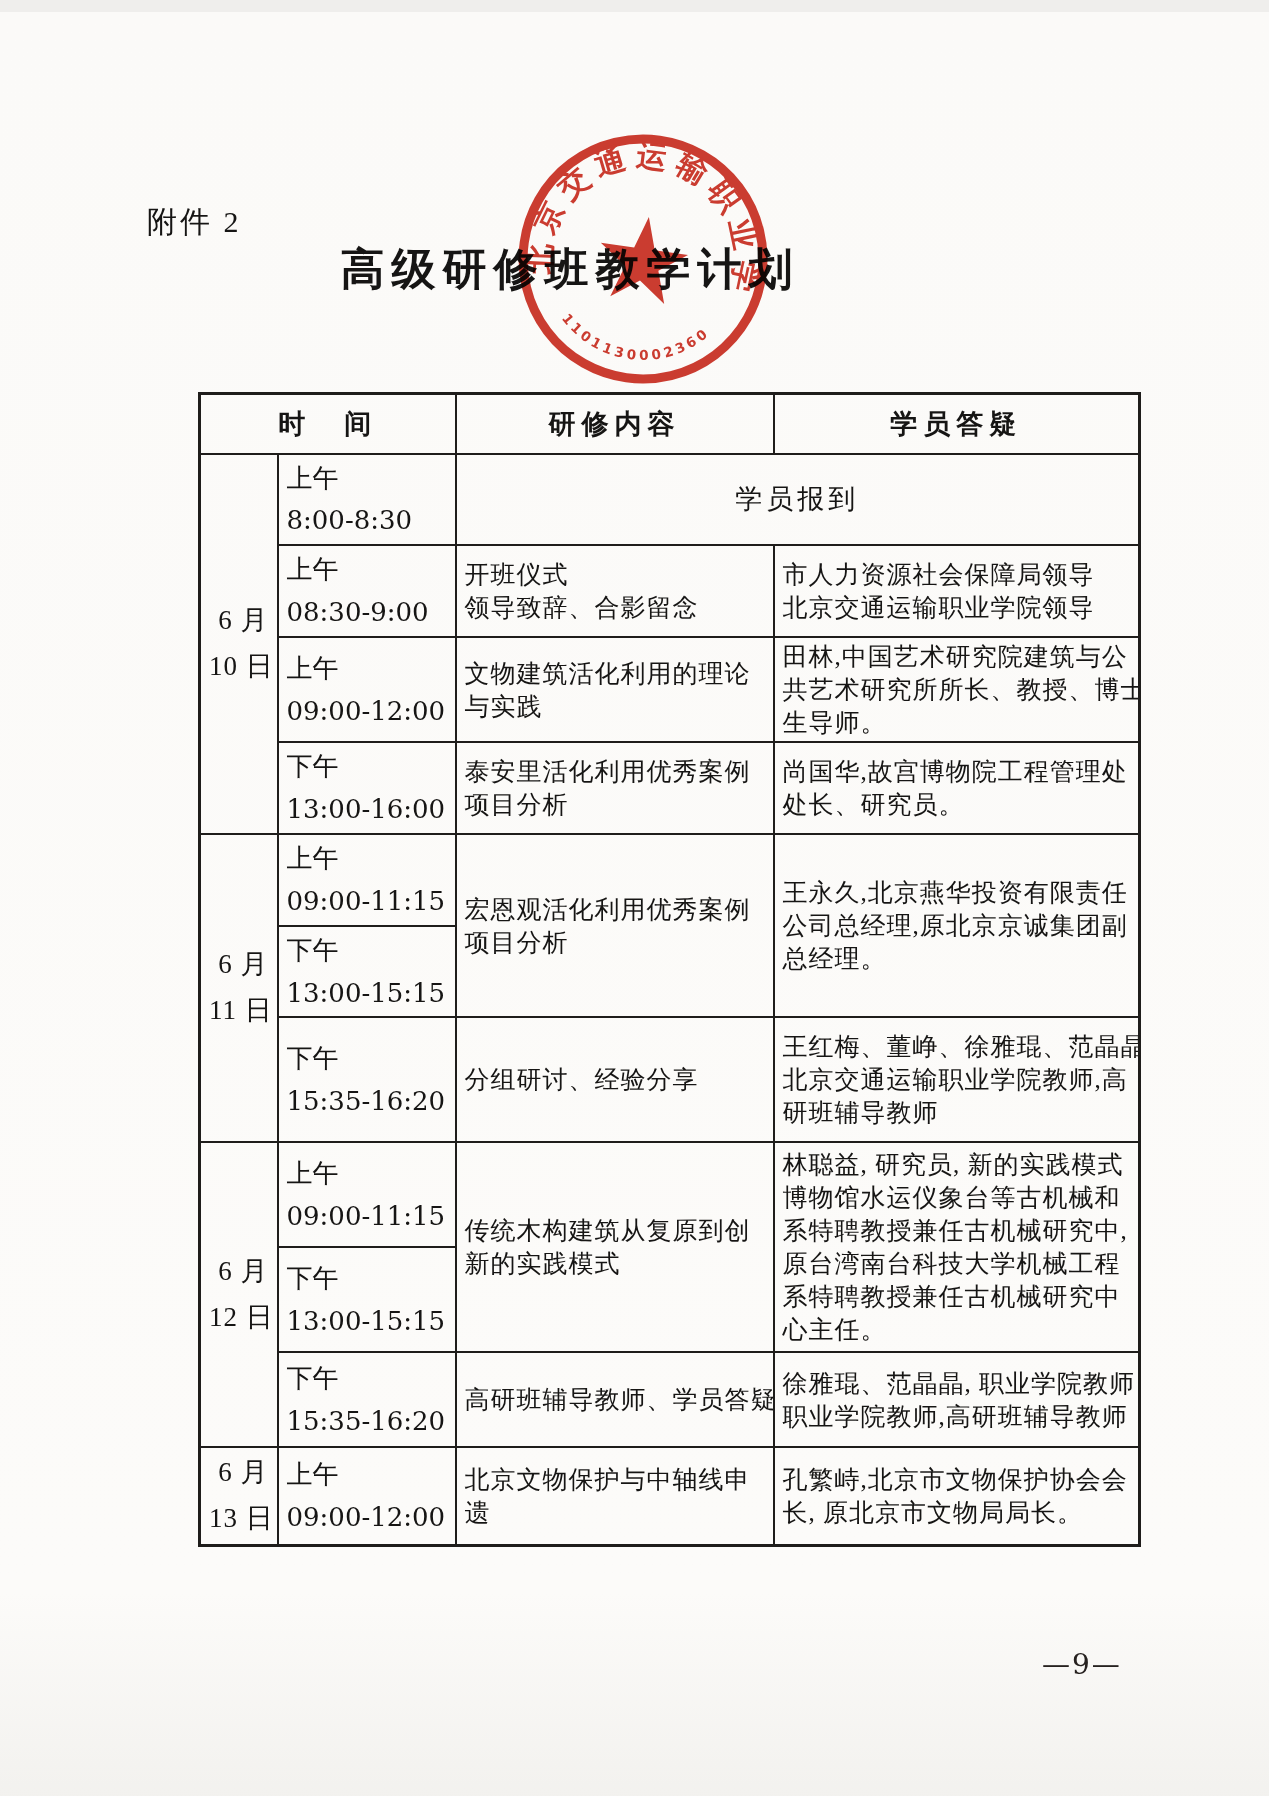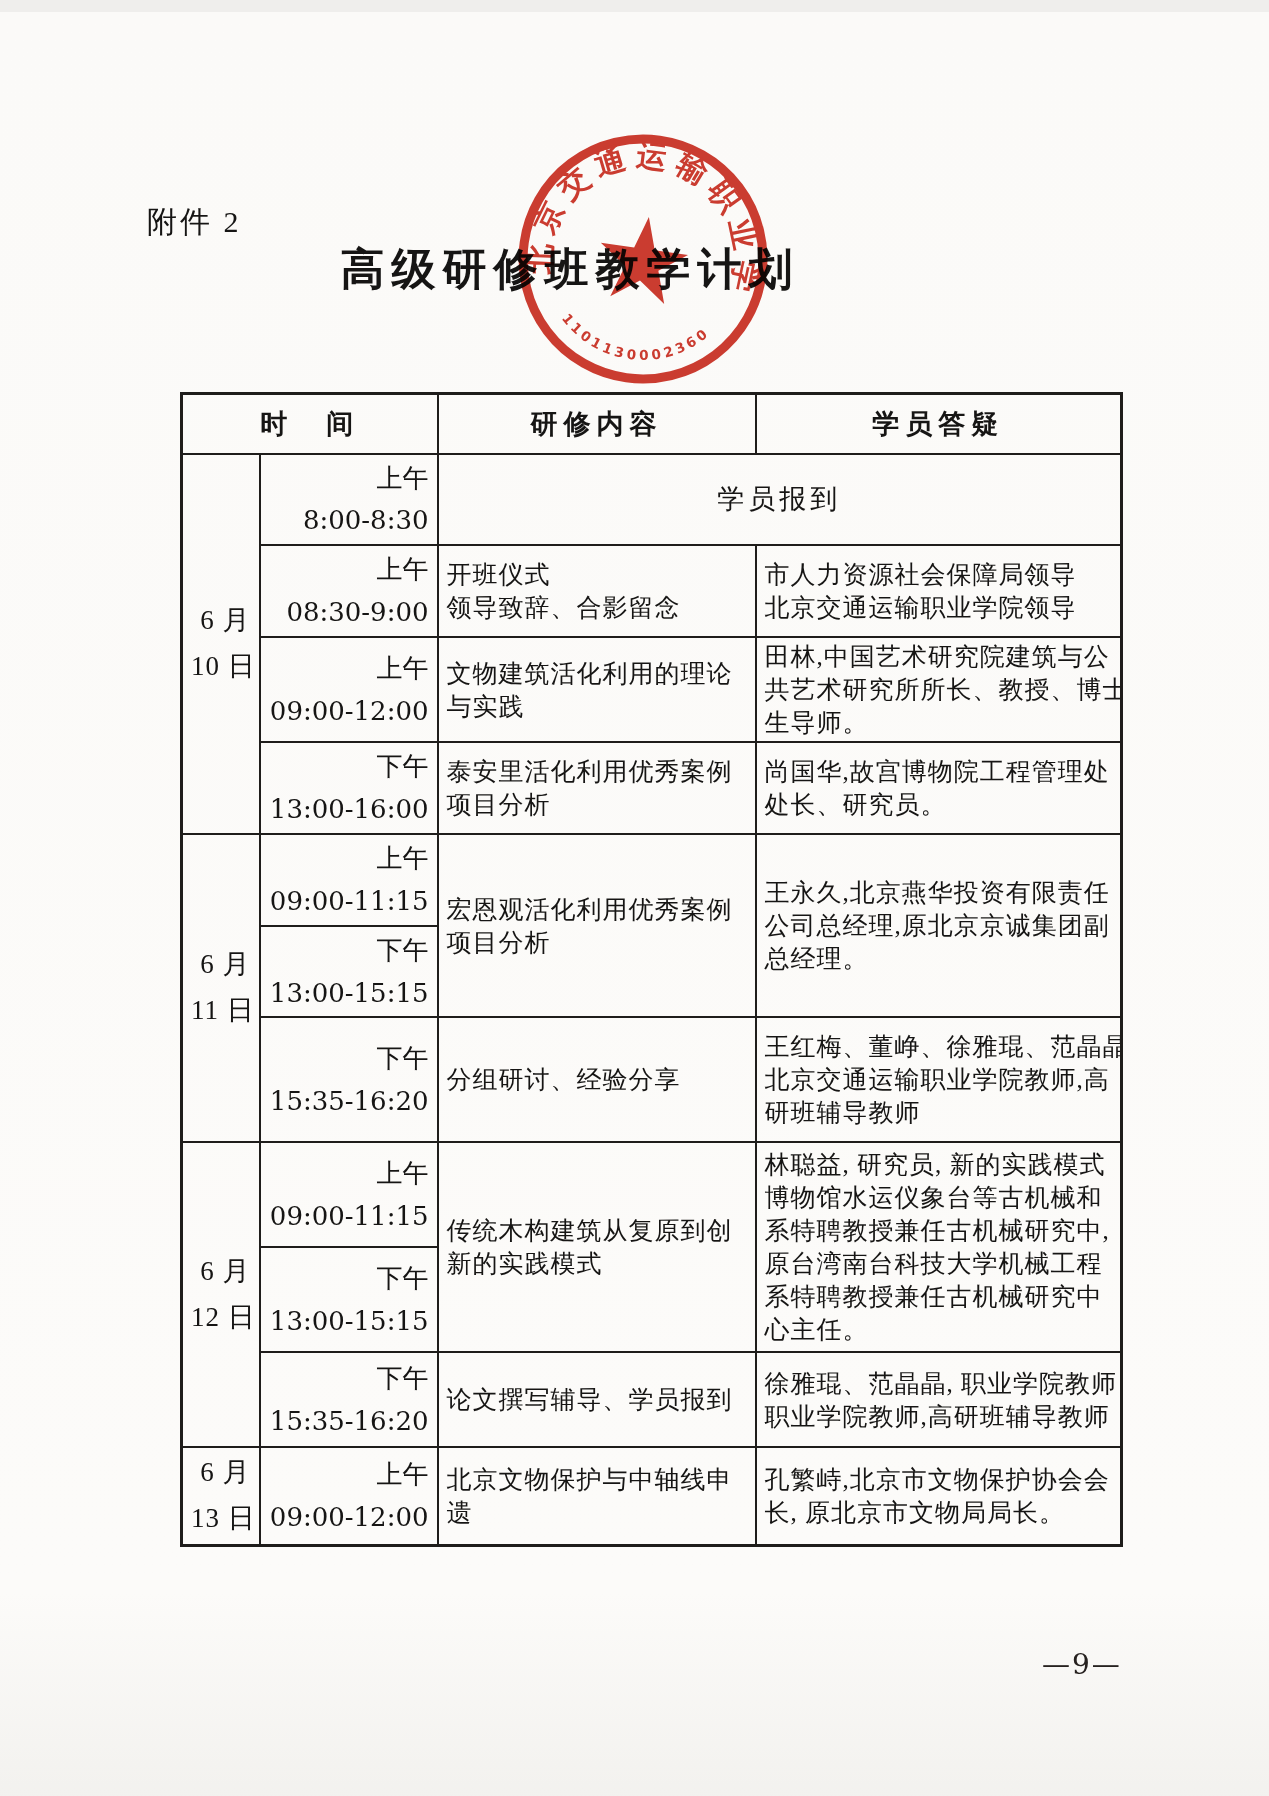--- a/index.html
+++ b/index.html
@@ -29,40 +29,40 @@
     mix-blend-mode:multiply;opacity:.9;pointer-events:none;
   }
   .stamp .ring{stroke:currentColor;fill:none;stroke-width:9;}
   .stamp .arc-cjk{fill:currentColor;font-size:30px;letter-spacing:8px;font-weight:600;
     font-family:"Liberation Serif","DejaVu Serif",serif;}
   .stamp .arc-num{fill:currentColor;font-size:13.5px;letter-spacing:3.5px;font-weight:600;
     font-family:"DejaVu Sans","Liberation Sans",sans-serif;}
   .stamp .star{fill:currentColor;}
   
   table.sched{
-    position:absolute;left:180px;top:380px;width:940px;
+    position:absolute;left:198px;top:380px;width:940px;
     border-collapse:collapse;table-layout:fixed;
     border:3px solid #1f1d1b;
   }
   table.sched td,table.sched th{
     border:2px solid #1f1d1b;
     padding:2px 8px;
     vertical-align:middle;
     overflow:hidden;
   }
   th.hdr{
     font-size:27px;font-weight:700;text-align:center;
     letter-spacing:6px;
     font-family:"Liberation Sans","DejaVu Sans",sans-serif;
   }
   td.date-cell{
     text-align:right;font-size:27px;line-height:1.7;letter-spacing:1px;
   }
   td.time-cell{
-    text-align:right;font-size:26px;
+    text-align:left;font-size:26px;
     font-family:"DejaVu Serif","Liberation Serif",serif;
   }
   td.time-cell .ln{line-height:1.65;}
   td.merged-cell{
     text-align:center;font-size:27px;letter-spacing:4px;
     font-family:"Liberation Sans","DejaVu Sans",sans-serif;
   }
   td.content-cell,td.expert-cell{
     font-size:25px;letter-spacing:1px;text-align:left;
     font-family:Liberation Serif, serif;
@@ -284,21 +284,21 @@
         </tr>
         <tr style="height: 95px;">
           <td class="time-cell">
             <div class="wrap">
               <div class="ln">下午</div>
               <div class="ln">15:35-16:20</div>
             </div>
           </td>
           <td class="content-cell">
             <div class="wrap">
-              <div class="ln">论文撰写辅导、学员报到</div>
+              <div class="ln">高研班辅导教师、学员答疑</div>
             </div>
           </td>
           <td class="expert-cell">
             <div class="wrap">
               <div class="ln">徐雅琨、范晶晶, 职业学院教师</div>
               <div class="ln">职业学院教师,高研班辅导教师</div>
             </div>
           </td>
         </tr>
         <tr style="height: 95px;">

